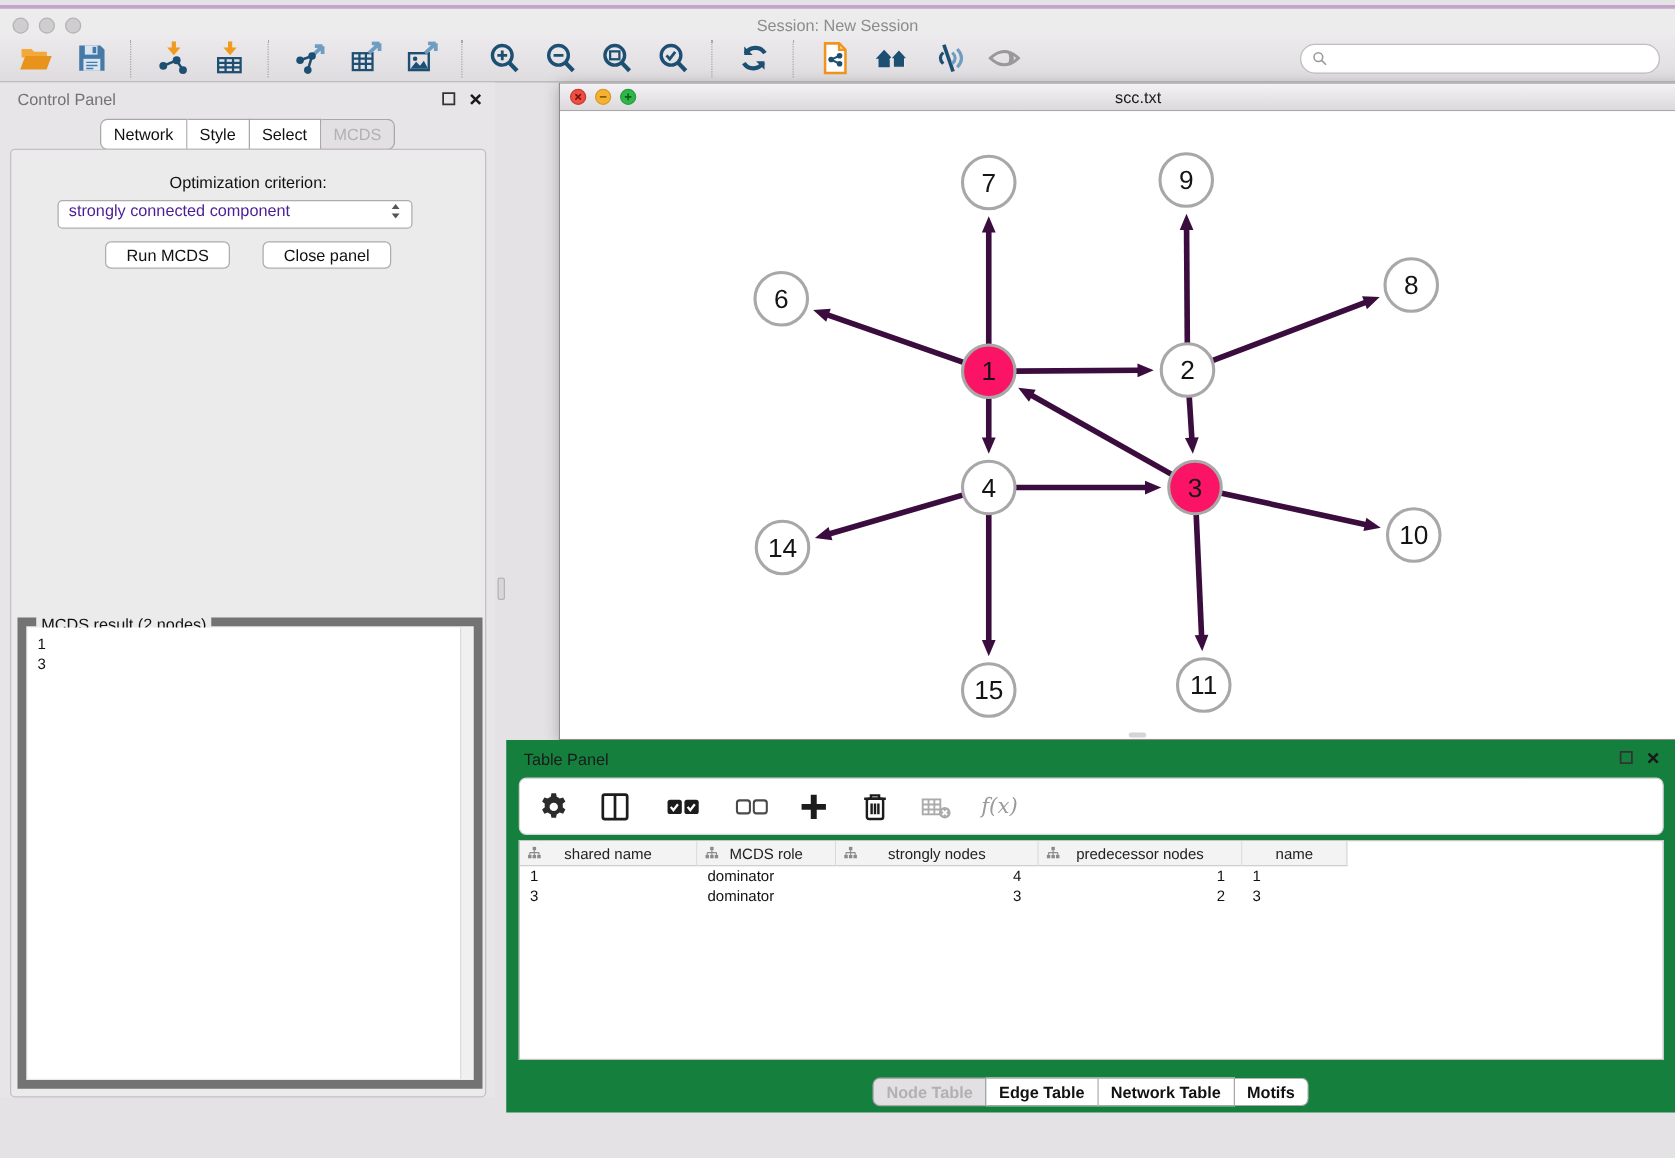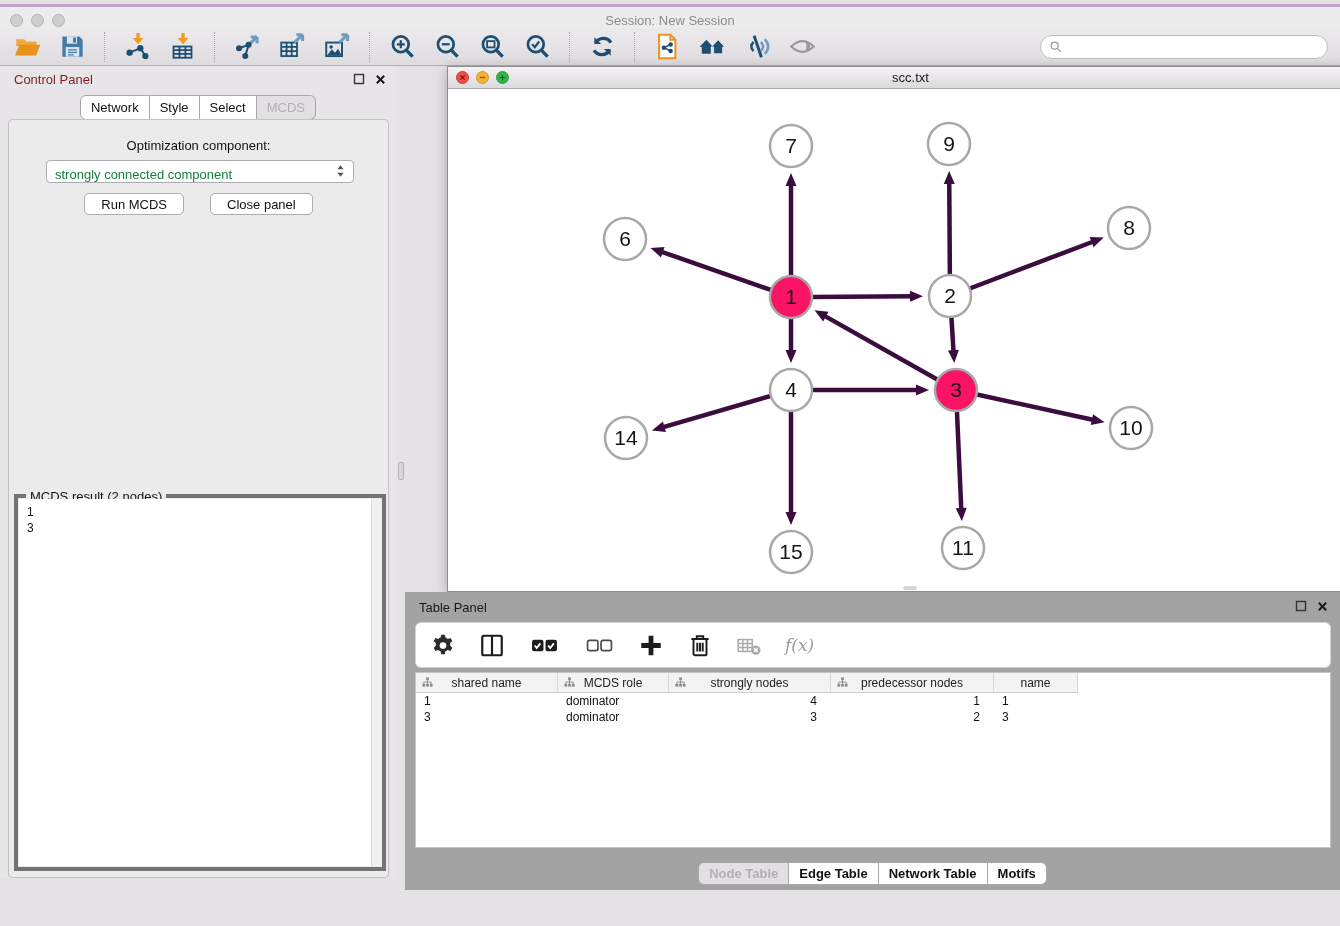--- a/index.html
+++ b/index.html
@@ -13,50 +13,50 @@
   .tl-group { position:absolute; left:10px; top:7px; display:flex; gap:8px; }
   .tl { width:13px; height:13px; border-radius:50%; background:#cfcdcf; border:1px solid #b5b3b5;
         display:flex; align-items:center; justify-content:center; }
   .main-title { position:absolute; left:0; right:0; top:6px; text-align:center;
     font-size:13px; color:#8d8b8d; }
 
   
   .toolbar { position:absolute; left:0; top:28px; width:1340px; height:38px;
     background:linear-gradient(#eceaec,#dedcde); border-bottom:1px solid #b3b1b3;
     display:flex; align-items:center; padding:0 12px; gap:15px; }
-  .tbtn { width:30px; height:30px; display:flex; align-items:center; justify-content:center; cursor:default; }
+  .tbtn { width:30px; height:30px; display:flex; align-items:center; justify-content:flex-end; cursor:default; }
   .tbtn svg { width:27px; height:27px; }
   .tsep { width:0; height:30px; border-left:1px dotted #a8a6a8; margin:0 2px; }
   .searchbox { margin-left:auto; width:288px; height:24px; background:#fff;
     border:1px solid #bfbdbf; border-radius:12px; display:flex; align-items:center; padding:0 8px; gap:4px; }
   .searchbox input { border:none; outline:none; flex:1; font-size:12px; font-family:"Liberation Sans",sans-serif; background:transparent; }
 
   
   .control-panel { position:absolute; left:0; top:66px; width:396px; height:812px; background:#e7e5e7; }
   .cp-header { position:absolute; left:0; top:0; width:100%; height:28px; }
-  .cp-title { position:absolute; left:14px; top:6px; font-size:13px; color:#7f1d1d; }
+  .cp-title { position:absolute; left:14px; top:6px; font-size:13px; color:#737373; }
   .panel-icons { position:absolute; right:10px; top:7px; display:flex; gap:10px; align-items:center; }
   .panel-icons svg { display:block; }
   .cp-tabs { position:absolute; left:0; top:29px; width:100%; display:flex; justify-content:center; }
   .tab { height:25px; padding:0 10px; background:#fff; border:1px solid #a9a7a9; border-left:none;
     font-size:13px; display:flex; align-items:center; color:#111; cursor:default; }
   .tab:first-child { border-left:1px solid #a9a7a9; border-radius:6px 0 0 6px; }
   .tab.last { border-radius:0 6px 6px 0; }
   .tab.active { background:#e2e0e2; color:#b2b0b2; }
   .cp-body { position:absolute; left:8px; right:7px; top:53px; height:759px;
     background:#ebebeb; border:1px solid #c2c0c2; border-radius:4px; }
   .opt-label { position:absolute; left:0; right:0; top:18px; text-align:center; font-size:13px; color:#111; }
-  .criterion { position:absolute; left:37px; top:40px; width:308px; height:23px; background:#fff;
-    border:1px solid #aeacae; border-radius:4px; display:flex; align-items:flex-end; padding:0 8px;
-    font-size:13px; color:#15803d; }
+  .criterion { position:absolute; left:37px; top:40px; width:284px; height:23px; background:#fff;
+    border:1px solid #aeacae; border-radius:4px; display:flex; align-items:flex-start; padding:0 8px;
+    font-size:13px; color:#4c1d95; }
   .criterion .chev { margin-left:auto; }
   .cp-buttons { position:absolute; left:0; right:0; top:73px; display:flex; justify-content:center; gap:26px; }
   .btn { height:22px; padding:0 16px; background:#fff; border:1px solid #aeacae; border-radius:5px;
     font-size:13px; color:#111; display:flex; align-items:center; cursor:default; }
-  .groupbox { position:absolute; left:5px; top:374px; width:372px; height:377px; border:4px solid #737373; }
+  .groupbox { position:absolute; left:5px; top:374px; width:372px; height:377px; border:7px solid #737373; }
   .gb-legend { position:absolute; left:8px; top:-9px; background:#ebebeb; padding:0 4px; font-size:13px; color:#111; }
   .gb-inner { position:absolute; left:1px; right:1px; top:1px; bottom:1px; background:#fff; }
   .gb-scroll { position:absolute; right:0; top:0; bottom:0; width:10px; background:#f0f0f0; border-left:1px solid #dcdcdc; }
   .gb-text { position:absolute; left:0; right:11px; top:0; bottom:0; padding:5px 8px; font-size:12px;
     line-height:16px; white-space:pre; color:#111; overflow:hidden; }
 
   
   .vgrip { position:absolute; left:398px; top:462px; width:6px; height:18px; background:#d8d6d8;
     border:1px solid #b5b3b5; border-radius:2px; }
 
@@ -68,21 +68,21 @@
   .nw-lights { position:absolute; left:8px; top:4px; display:flex; gap:7px; }
   .light { width:13px; height:13px; border-radius:50%; display:flex; align-items:center; justify-content:center; }
   .light.red { background:#ee4f43; border:1px solid #c93a31; }
   .light.yellow { background:#f5b231; border:1px solid #d39b2a; }
   .light.green { background:#2fb549; border:1px solid #28a03e; }
   .nw-title { position:absolute; left:0; right:0; top:3px; text-align:center; font-size:13px; color:#1a1a1a; }
   .nw-canvas { position:absolute; left:0; top:22px; width:925px; height:502px; background:#fff; }
   .nw-grip { position:absolute; left:455px; bottom:1px; width:14px; height:4px; background:#d6d4d6; border-radius:2px; }
 
   
-  .table-panel { position:absolute; left:405px; top:592px; width:935px; height:298px; background:#a3a3a3; }
+  .table-panel { position:absolute; left:405px; top:592px; width:935px; height:298px; background:#15803d; }
   .tp-title { position:absolute; left:14px; top:8px; font-size:13px; color:#1a1a1a; }
   .tp-toolbar { position:absolute; left:10px; top:30px; width:916px; height:46px; background:#fff;
     border:1px solid #d5d3d5; border-radius:6px; display:flex; align-items:center; padding-left:14px; gap:23px; }
   .tp-toolbar .tbtn { width:26px; height:26px; }
   .tp-table { position:absolute; left:10px; top:80px; width:916px; height:176px; background:#fff;
     border:1px solid #c6c4c6; overflow:hidden; }
   .thead { display:flex; height:20px; }
   .th { position:relative; background:#f3f3f3; border-right:1px solid #d9d9d9; border-bottom:1px solid #cfcfcf;
     font-size:12px; color:#222; display:flex; align-items:center; justify-content:center; }
   .th .treeicon { position:absolute; left:6px; top:4px; }
@@ -273,21 +273,21 @@
           </svg>
       </div>
     </div>
     <div class="cp-tabs">
       <div class="tab">Network</div>
       <div class="tab">Style</div>
       <div class="tab">Select</div>
       <div class="tab active last">MCDS</div>
     </div>
     <div class="cp-body">
-      <div class="opt-label">Optimization component:</div>
+      <div class="opt-label">Optimization criterion:</div>
       <div class="criterion">
         <span>strongly connected component</span>
         <span class="chev">
           <svg width="9" height="16" viewBox="0 0 10 16">
               <path d="M5 1.5l3.5 4.5h-7z" fill="#555"></path>
               <path d="M5 14.5l3.5-4.5h-7z" fill="#555"></path>
             </svg>
         </span>
       </div>
       <div class="cp-buttons">

